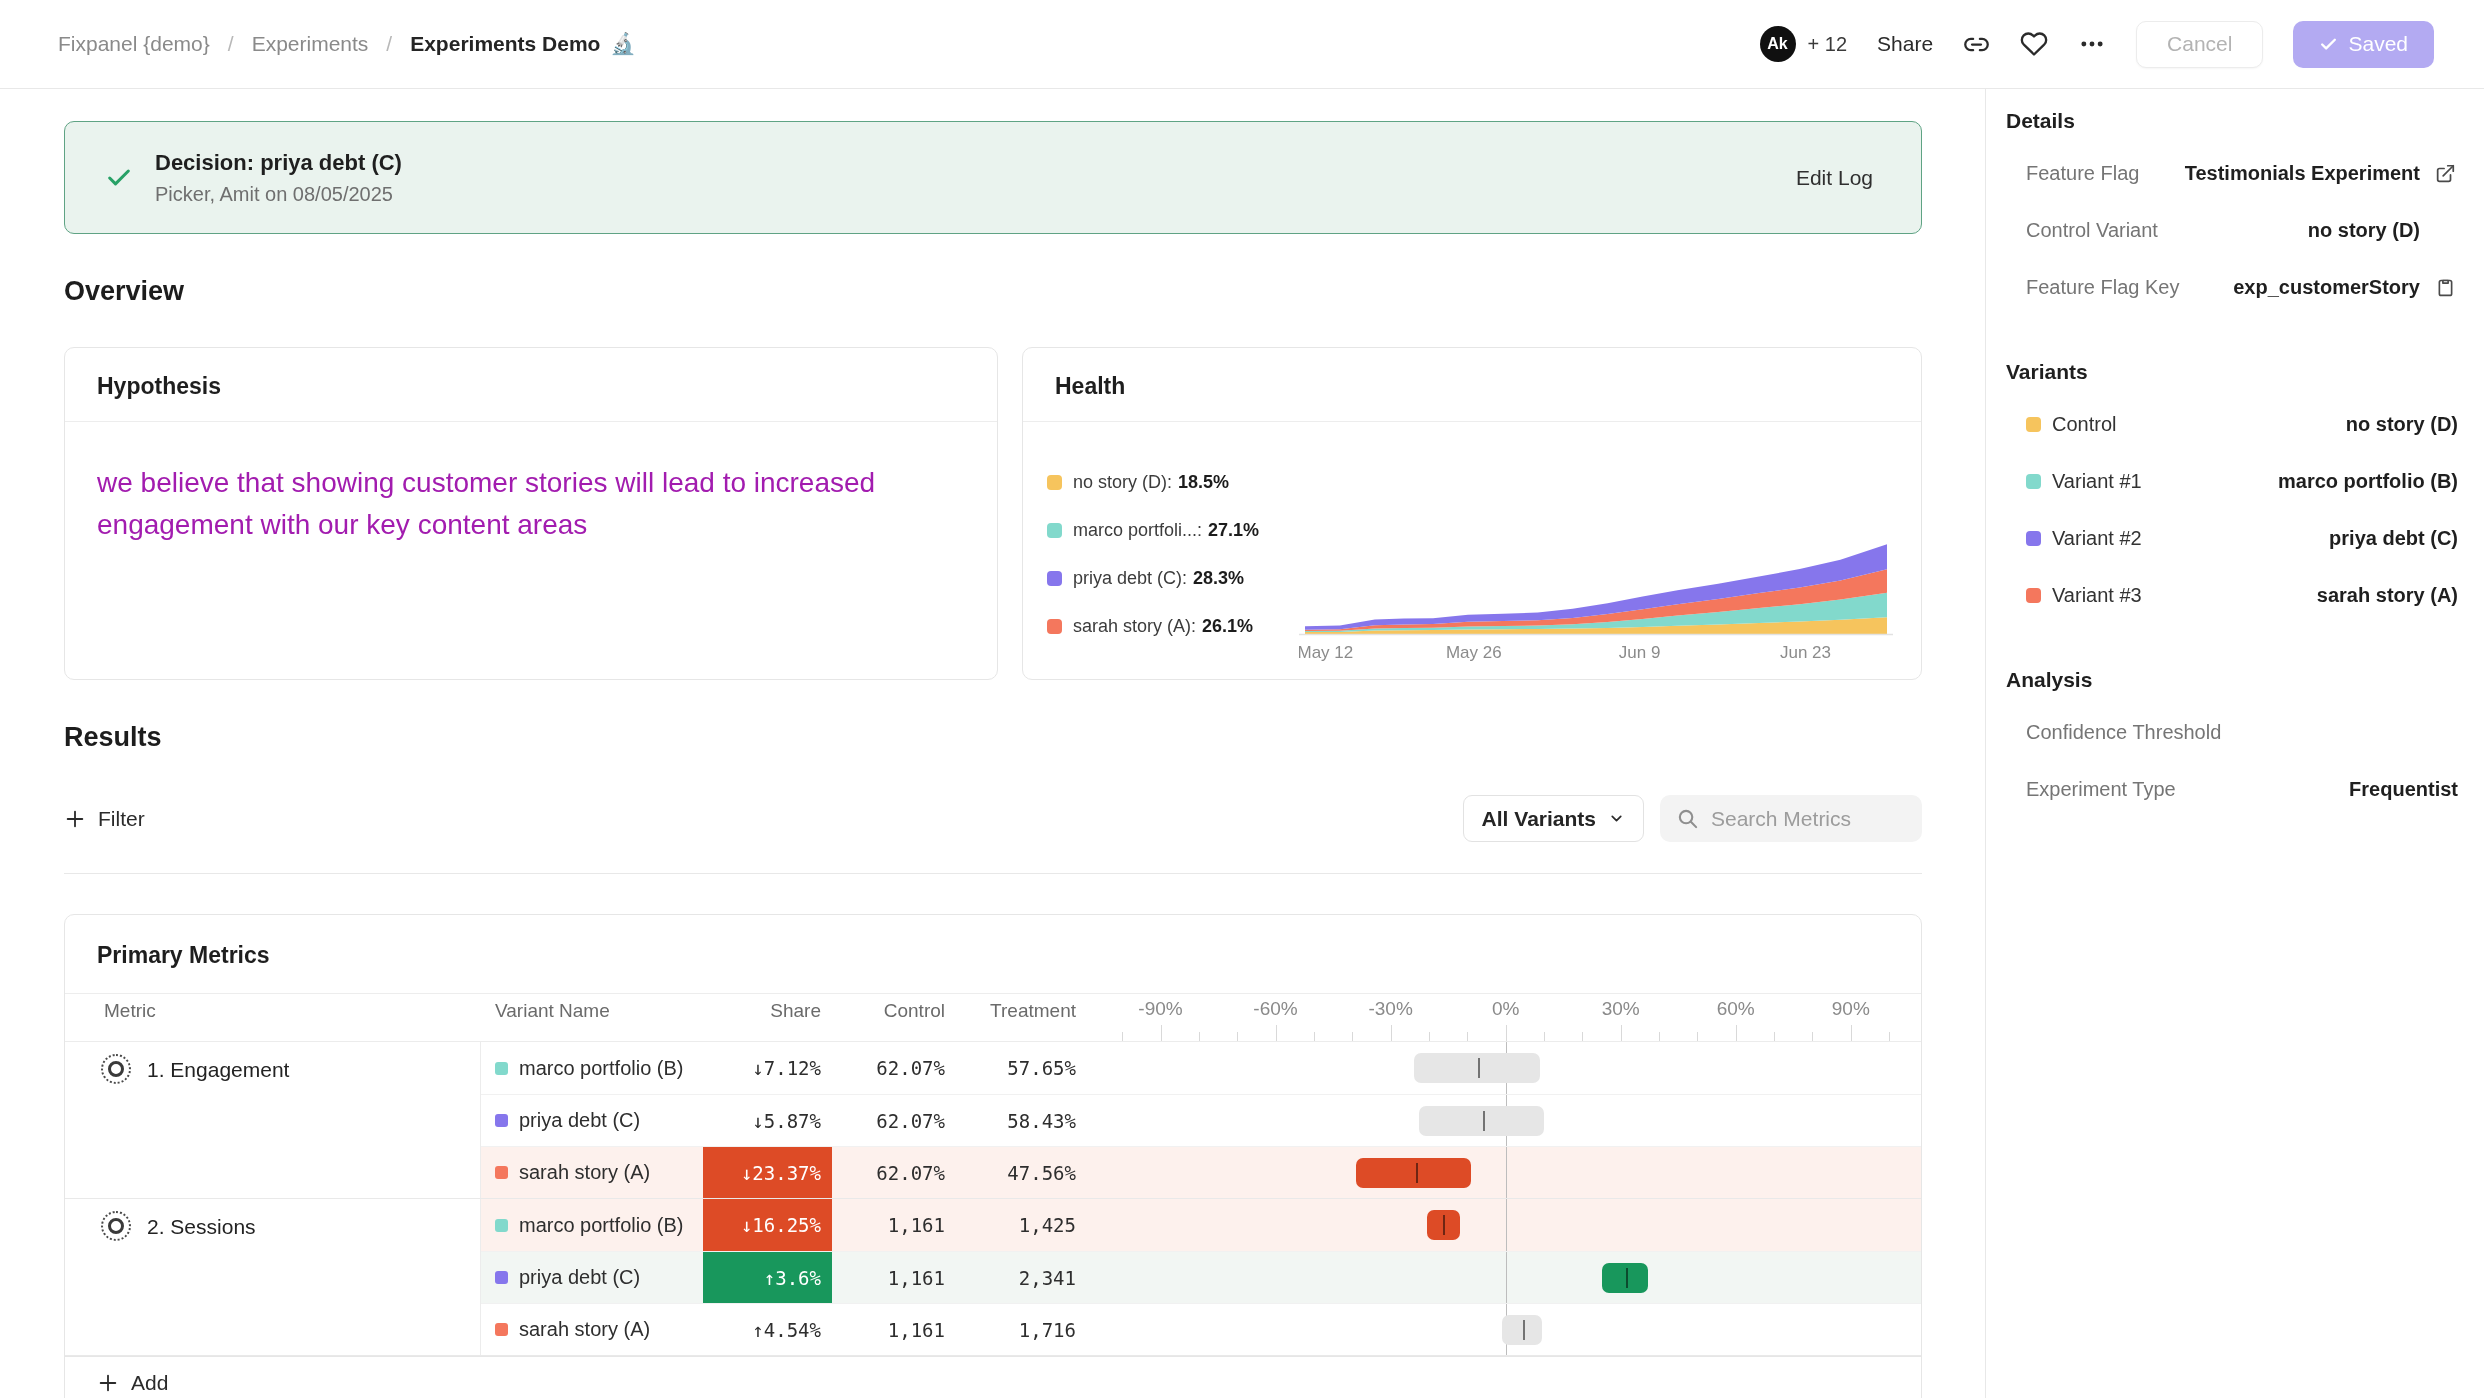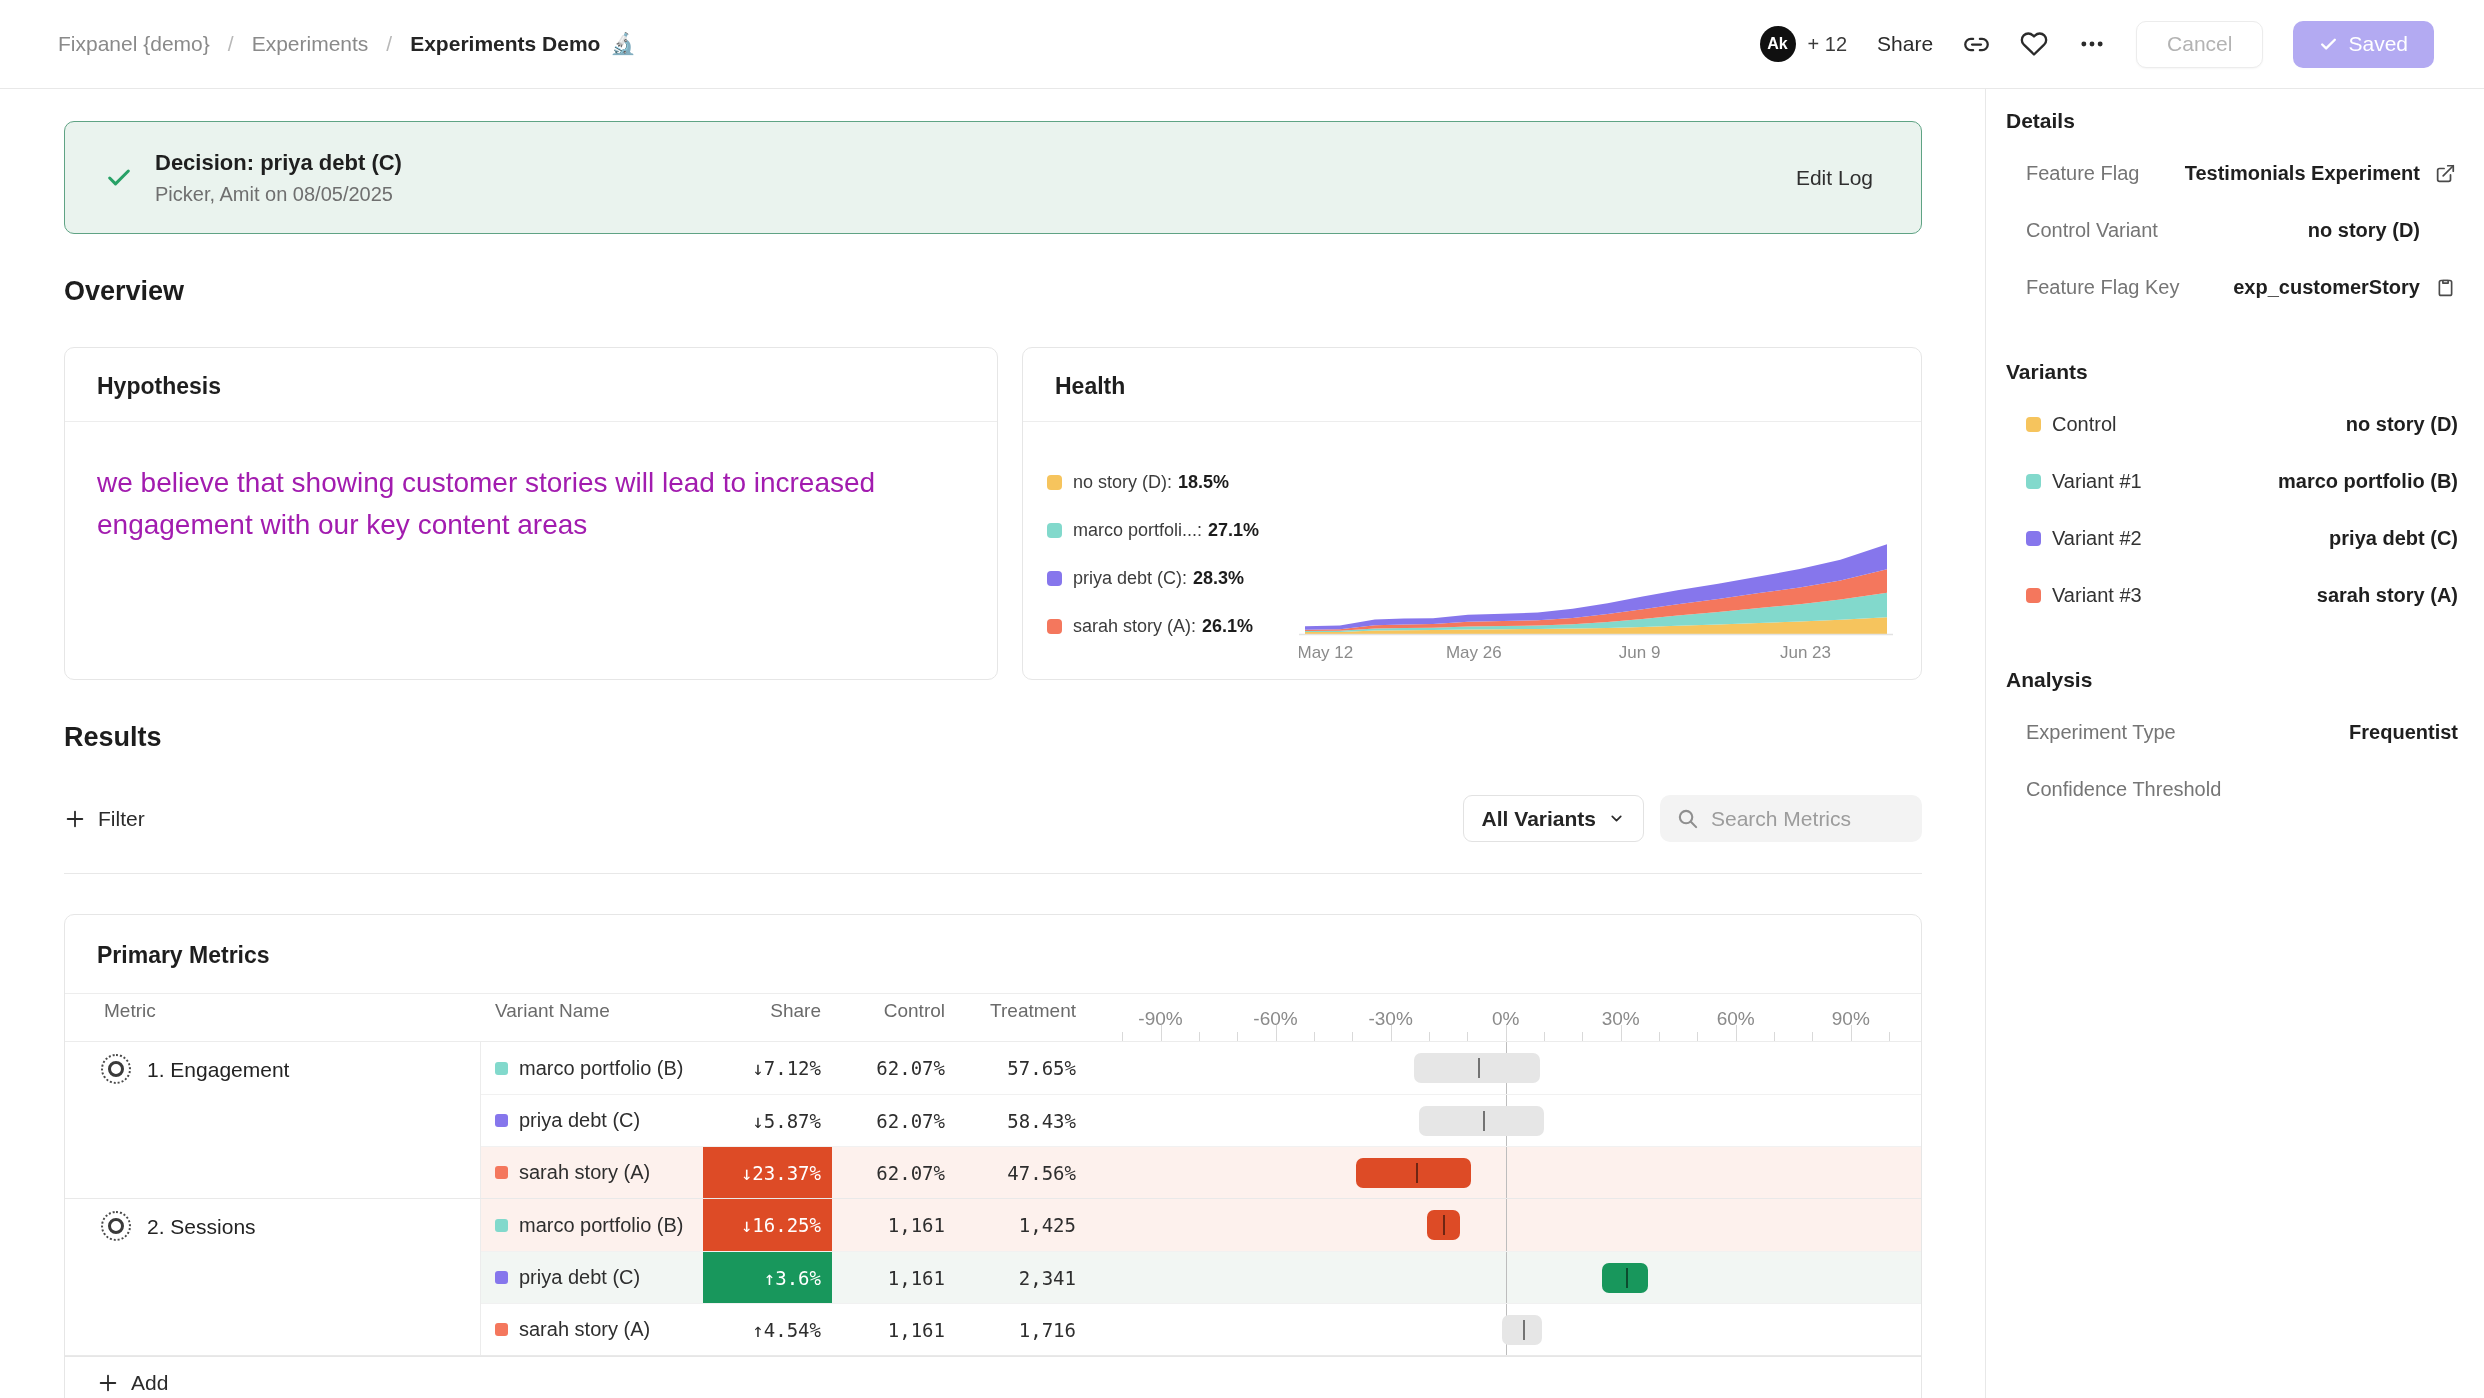--- a/index.html
+++ b/index.html
@@ -81,21 +81,21 @@
   .t-header { display:grid; grid-template-columns:416px 222px 129px 117px 131px 1fr;
     height:48px; border-bottom:1px solid #ececec; color:#6b6b6b; font-size:19px; }
   .t-header > div { display:flex; align-items:flex-start; padding-top:6px; }
   .th-metric { padding-left:39px; }
   .th-variant { padding-left:14px; }
   .th-right { justify-content:flex-end; padding-right:11px; }
   .th-right2 { justify-content:flex-end; padding-right:4px; }
   #ci-axis { position:relative; padding:0; }
   #ci-axis { padding-left:41px; }
   .axis-inner { position:relative; width:100%; height:100%; }
-  .tick-label { position:absolute; top:14px; transform:translateX(-50%); font-size:19px; color:#8a8a8a; }
+  .tick-label { position:absolute; top:4px; transform:translateX(-50%); font-size:19px; color:#8a8a8a; }
   .tick { position:absolute; bottom:0; width:1px; background:#d9d9d9; }
   .tick.major { height:16px; }
   .tick.minor { height:9px; }
 
   .group { display:flex; border-bottom:1px solid #e9e9e9; }
   .g-metric { width:416px; border-right:1px solid #ececec; padding:12px 0 0 36px;
     display:flex; gap:16px; background:#fff; }
   .target-icon { width:30px; height:30px; border:2px dotted #4a4a4a; border-radius:50%; flex:none;
     display:flex; align-items:center; justify-content:center; }
   .target-icon::after { content:""; width:10px; height:10px; border:3px solid #3a3a3a; border-radius:50%; }
@@ -521,22 +521,22 @@
       <div class="sb-row">
         <span class="sb-swatch" style="background: rgb(244, 119, 93);"></span>
         <span class="sb-vlabel">Variant #3</span>
         <span class="sb-value">sarah story (A)</span>
       </div>
     </div>
 
     <div class="sb-section">
       <h3 class="sb-h3">Analysis</h3>
       <div class="sb-row">
+        <span class="sb-label">Confidence Threshold</span>
+        <span class="sb-value"></span>
+      </div>
+      <div class="sb-row">
         <span class="sb-label">Experiment Type</span>
         <span class="sb-value">Frequentist</span>
-      </div>
-      <div class="sb-row">
-        <span class="sb-label">Confidence Threshold</span>
-        <span class="sb-value"></span>
       </div>
     </div>
   </aside>
 </div>
 
 </body></html>

